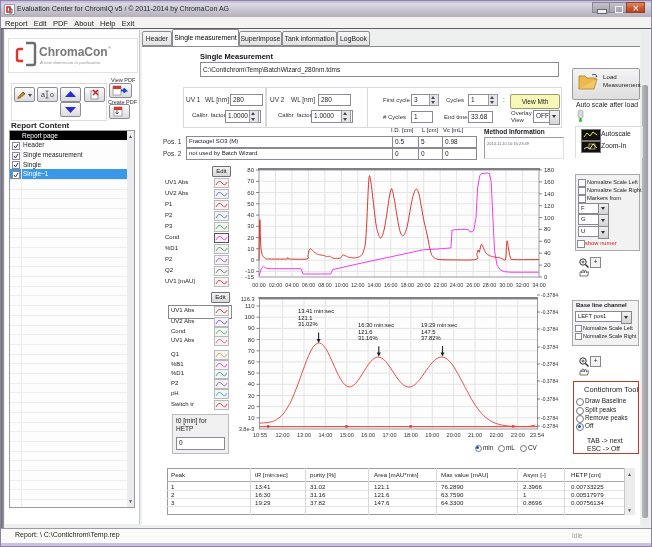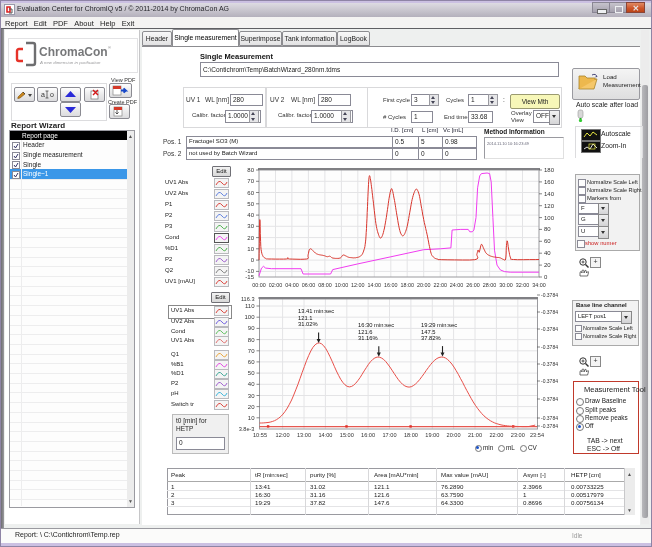--- a/index.html
+++ b/index.html
@@ -110,21 +110,21 @@
     </div>
 <div class="abs" style="left:108px;top:98.5px;font-size:5.5px;color:#333;">Create PDF</div>
 <div class="btn" style="left:109px;top:104px;width:19px;height:13px;">
       <svg width="19" height="13">
         <rect x="4" y="2" width="8" height="9" fill="#fff" stroke="#888" stroke-width="0.7"></rect>
         <rect x="4" y="2" width="8" height="3" fill="#d43a2a"></rect>
         <path d="M7 5 v4 m-1.6 -1.6 l1.6 1.6 l1.6 -1.6" stroke="#333" stroke-width="0.8" fill="none"></path>
       </svg>
     </div>
 
-<div class="abs" style="left:11px;top:121px;font-size:8px;font-weight:bold;color:#222;">Report Wizard</div>
+<div class="abs" style="left:11px;top:121px;font-size:8px;font-weight:bold;color:#222;">Report Content</div>
 <div class="abs" style="left:9px;top:130px;width:126px;height:378px;background:#fdfdfd;border:1px solid #9a9aa0;box-sizing:border-box;"></div>
 <div class="abs" style="left:10px;top:131px;width:117px;height:9px;background:#000;"></div>
 <div class="abs" style="left:22px;top:132px;font-size:6.5px;color:#fff;">Report page</div>
 <div class="abs" style="left:127px;top:131px;width:7px;height:376px;background:#ececec;"></div>
 <div class="abs" style="left:128px;top:133px;font-size:5px;color:#555;">▲</div>
 <div class="abs" style="left:128px;top:498px;font-size:5px;color:#555;">▼</div>
 <div id="rows">
       <div class="editbtn" style="left:212px;top:166px;">Edit</div>
       <div class="leg" style="left:165px;top:179px;">UV1 Abs</div>
       <div class="lic" style="left:214px;top:178px;">
@@ -458,21 +458,21 @@
         <circle cx="5" cy="5" r="3.2" fill="none" stroke="#333" stroke-width="1"></circle>
         <path d="M7.5 7.5 l3 3" stroke="#333" stroke-width="1.4"></path>
         <path d="M3.5 5 h3 M5 3.5 v3" stroke="#333" stroke-width="0.8"></path>
       </svg>
 <div class="abs" style="left:590px;top:356px;width:9px;height:9px;border:1px solid #888;background:#f4f4f4;text-align:center;line-height:8px;font-size:7px;color:#333;">+</div>
 <svg class="abs" style="left:578px;top:367px;" width="11" height="10">
         <path d="M2 8 V5 q0 -1.5 1.2 -1.5 L4 5 V3 q0 -1 1 -1 t1 1 v2 l0.8 -2 q0.4 -1 1.2 -0.6 L8.6 5 l1 -1.2 q0.8 -0.6 1 0.4 L9.6 8z" fill="none" stroke="#333" stroke-width="0.7"></path>
       </svg>
 
 <div class="abs" style="left:573px;top:381px;width:64px;height:71px;background:#fff;border:1.5px solid #c0392b;"></div>
-<div class="abs" style="left:584px;top:385px;font-size:7.5px;color:#222;">Measurement Tool</div>
+<div class="abs" style="left:584px;top:385px;font-size:7.5px;color:#222;">Contichrom Tool</div>
 <div class="radio" style="left:576px;top:398px;"></div>
       <div class="abs" style="left:585px;top:397px;font-size:6.4px;color:#222;">Draw Baseline</div>
 <div class="radio" style="left:576px;top:407px;"></div>
       <div class="abs" style="left:585px;top:406px;font-size:6.4px;color:#222;">Split peaks</div>
 <div class="radio" style="left:576px;top:415px;"></div>
       <div class="abs" style="left:585px;top:414px;font-size:6.4px;color:#222;">Remove peaks</div>
 <div class="radio" style="left:576px;top:423px;"></div>
       <div class="abs" style="left:577.5px;top:424.5px;width:3.5px;height:3.5px;border-radius:50%;background:#1b52c8;"></div>
       <div class="abs" style="left:585px;top:422px;font-size:6.4px;color:#222;">Off</div>
 <div class="abs" style="left:587px;top:437px;font-size:6.8px;color:#222;line-height:7.5px;">TAB -&gt; next<br>ESC -&gt; Off</div>

